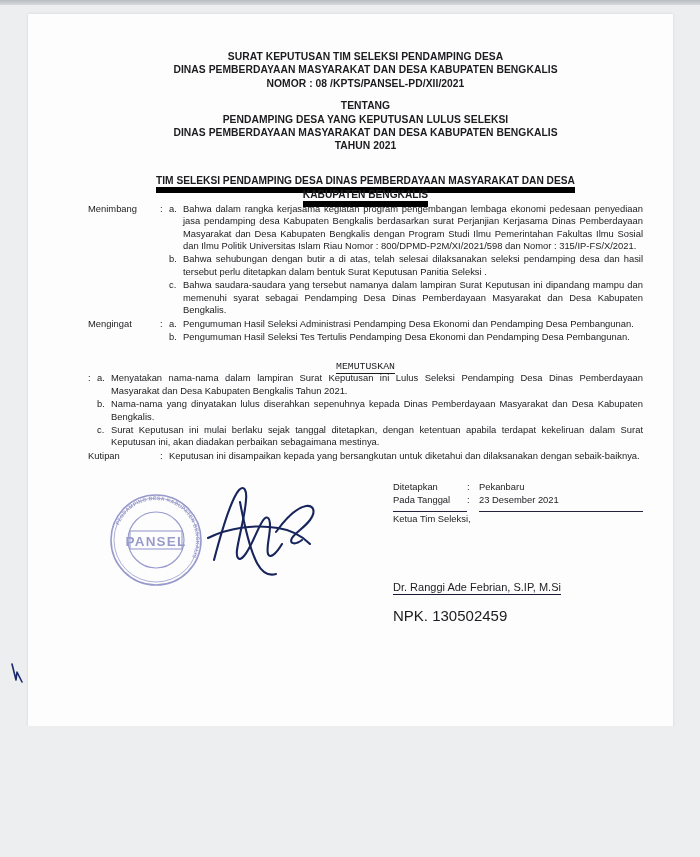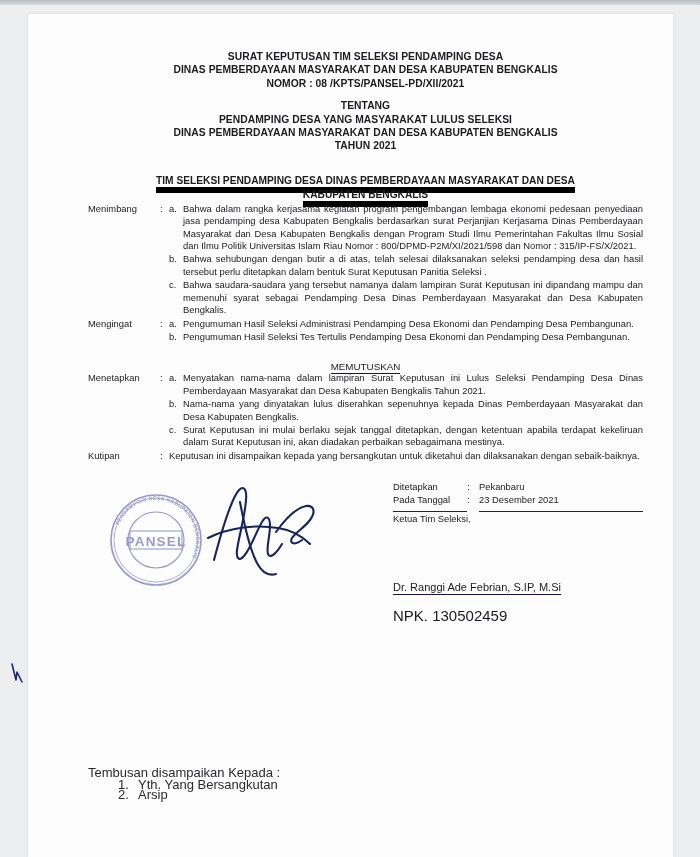--- a/index.html
+++ b/index.html
@@ -4,21 +4,21 @@
 <style>
   * { box-sizing: border-box; }
   html, body {
     margin: 0; padding: 0;
     width: 700px; height: 857px;
     background: #eceef0;
     font-family: "Liberation Sans", sans-serif;
   }
   #viewport {
     position: relative;
-    width: 700px; height: 857px;
+    width: 700px; height: 726px;
     overflow: hidden;
     background: #eceef0;
   }
   
   .top-band {
     position: absolute; top: 0; left: 0;
     width: 700px; height: 5px;
     background: linear-gradient(#b9bdc2, #d6d9dc);
   }
   
@@ -93,20 +93,21 @@
   .clause-single {
     flex: 1 1 auto;
     text-align: justify;
   }
 
   .memutuskan {
     margin-top: 17px;
     text-align: center;
     font-size: 9.8px;
     font-weight: normal;
+    font-family: Liberation Mono, monospace;
   }
   .memutuskan span {
     border-bottom: 1px solid #1c1c20;
     padding-bottom: 1px;
   }
 
   
   .sign-wrap {
     position: relative;
     margin-top: 18px;
@@ -198,21 +199,21 @@
     <div class="page-inner">
 
       <div class="doc-title">
         <div>SURAT KEPUTUSAN TIM SELEKSI PENDAMPING DESA</div>
         <div>DINAS PEMBERDAYAAN MASYARAKAT DAN DESA KABUPATEN BENGKALIS</div>
         <div>NOMOR : 08 /KPTS/PANSEL-PD/XII/2021</div>
       </div>
       <div class="title-gap"></div>
       <div class="doc-title">
         <div>TENTANG</div>
-        <div>PENDAMPING DESA YANG MASYARAKAT LULUS SELEKSI</div>
+        <div>PENDAMPING DESA YANG KEPUTUSAN LULUS SELEKSI</div>
         <div>DINAS PEMBERDAYAAN MASYARAKAT DAN DESA KABUPATEN BENGKALIS</div>
         <div>TAHUN 2021</div>
       </div>
 
       <div class="subject-head">
         <div><span>TIM SELEKSI PENDAMPING DESA DINAS PEMBERDAYAAN MASYARAKAT DAN DESA</span></div>
         <div><span>KABUPATEN BENGKALIS</span></div>
       </div>
 
       <div class="clause">
@@ -247,21 +248,20 @@
             <div class="item-text">Pengumuman Hasil Seleksi Tes Tertulis Pendamping Desa Ekonomi dan Pendamping Desa Pembangunan.</div>
           </div>
         </div>
       </div>
 
       <div class="memutuskan">
         <span>MEMUTUSKAN</span>
       </div>
 
       <div class="clause">
-        <div class="clause-label">Menetapkan</div>
         <div class="clause-colon">:</div>
         <div class="clause-items">
           <div class="clause-item">
             <div class="item-marker">a.</div>
             <div class="item-text">Menyatakan nama-nama dalam lampiran Surat Keputusan ini  Lulus Seleksi Pendamping Desa Dinas Pemberdayaan Masyarakat dan Desa Kabupaten Bengkalis Tahun 2021.</div>
           </div>
           <div class="clause-item">
             <div class="item-marker">b.</div>
             <div class="item-text">Nama-nama yang dinyatakan lulus diserahkan sepenuhnya kepada Dinas Pemberdayaan Masyarakat dan Desa Kabupaten Bengkalis.</div>
           </div>

